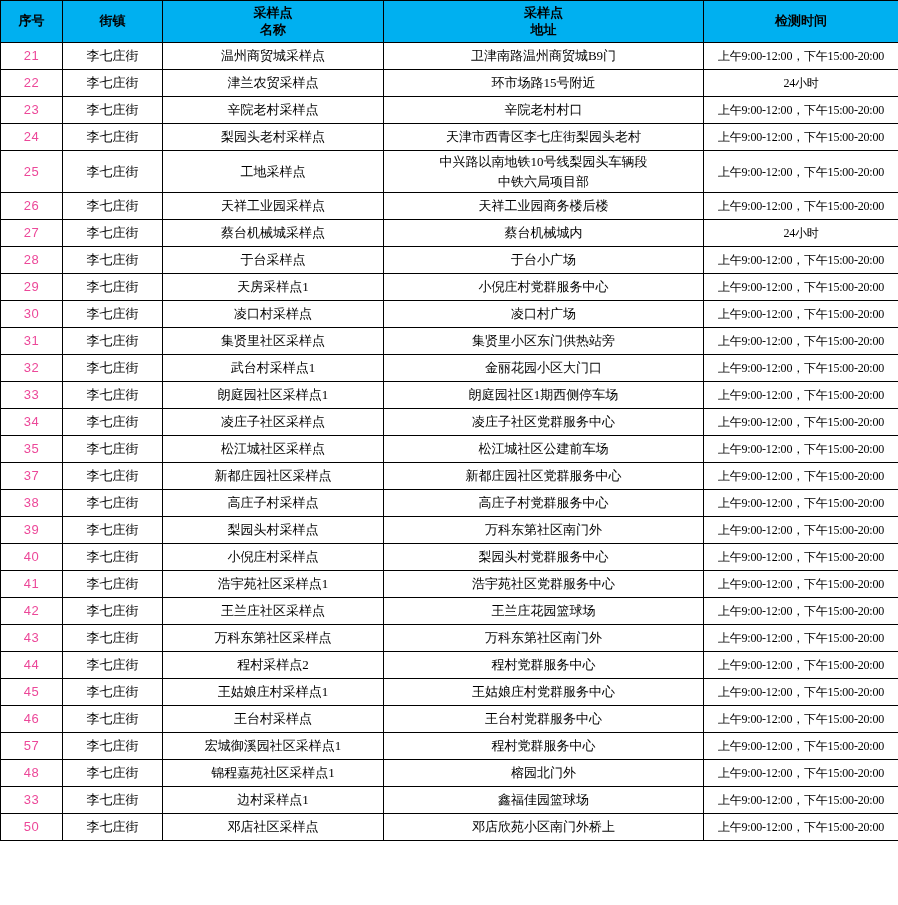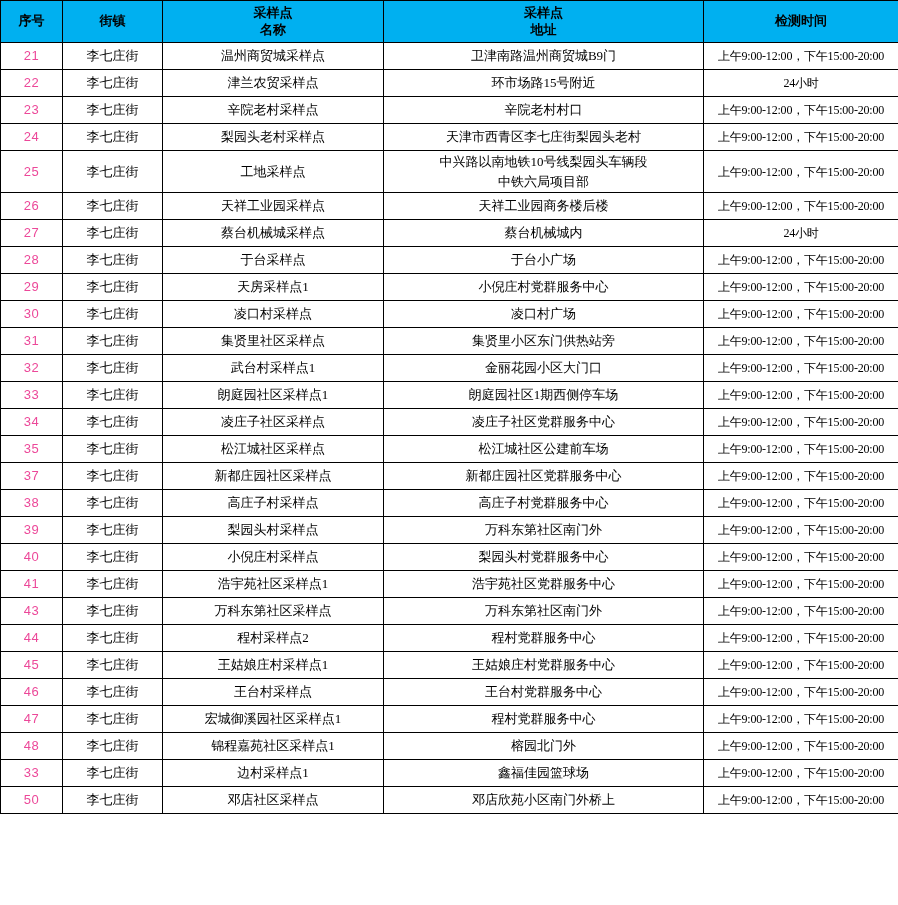--- a/index.html
+++ b/index.html
@@ -217,20 +217,27 @@
           <td class="col-time">上午9:00-12:00，下午15:00-20:00</td>
         </tr>
         <tr>
           <td class="col-no">41</td>
           <td class="col-town">李七庄街</td>
           <td class="col-name">浩宇苑社区采样点1</td>
           <td class="col-address">浩宇苑社区党群服务中心</td>
           <td class="col-time">上午9:00-12:00，下午15:00-20:00</td>
         </tr>
         <tr>
+          <td class="col-no">42</td>
+          <td class="col-town">李七庄街</td>
+          <td class="col-name">王兰庄社区采样点</td>
+          <td class="col-address">王兰庄花园篮球场</td>
+          <td class="col-time">上午9:00-12:00，下午15:00-20:00</td>
+        </tr>
+        <tr>
           <td class="col-no">43</td>
           <td class="col-town">李七庄街</td>
           <td class="col-name">万科东第社区采样点</td>
           <td class="col-address">万科东第社区南门外</td>
           <td class="col-time">上午9:00-12:00，下午15:00-20:00</td>
         </tr>
         <tr>
           <td class="col-no">44</td>
           <td class="col-town">李七庄街</td>
           <td class="col-name">程村采样点2</td>
@@ -245,21 +252,21 @@
           <td class="col-time">上午9:00-12:00，下午15:00-20:00</td>
         </tr>
         <tr>
           <td class="col-no">46</td>
           <td class="col-town">李七庄街</td>
           <td class="col-name">王台村采样点</td>
           <td class="col-address">王台村党群服务中心</td>
           <td class="col-time">上午9:00-12:00，下午15:00-20:00</td>
         </tr>
         <tr>
-          <td class="col-no">47</td>
+          <td class="col-no">57</td>
           <td class="col-town">李七庄街</td>
           <td class="col-name">宏城御溪园社区采样点1</td>
           <td class="col-address">程村党群服务中心</td>
           <td class="col-time">上午9:00-12:00，下午15:00-20:00</td>
         </tr>
         <tr>
           <td class="col-no">48</td>
           <td class="col-town">李七庄街</td>
           <td class="col-name">锦程嘉苑社区采样点1</td>
           <td class="col-address">榕园北门外</td>

